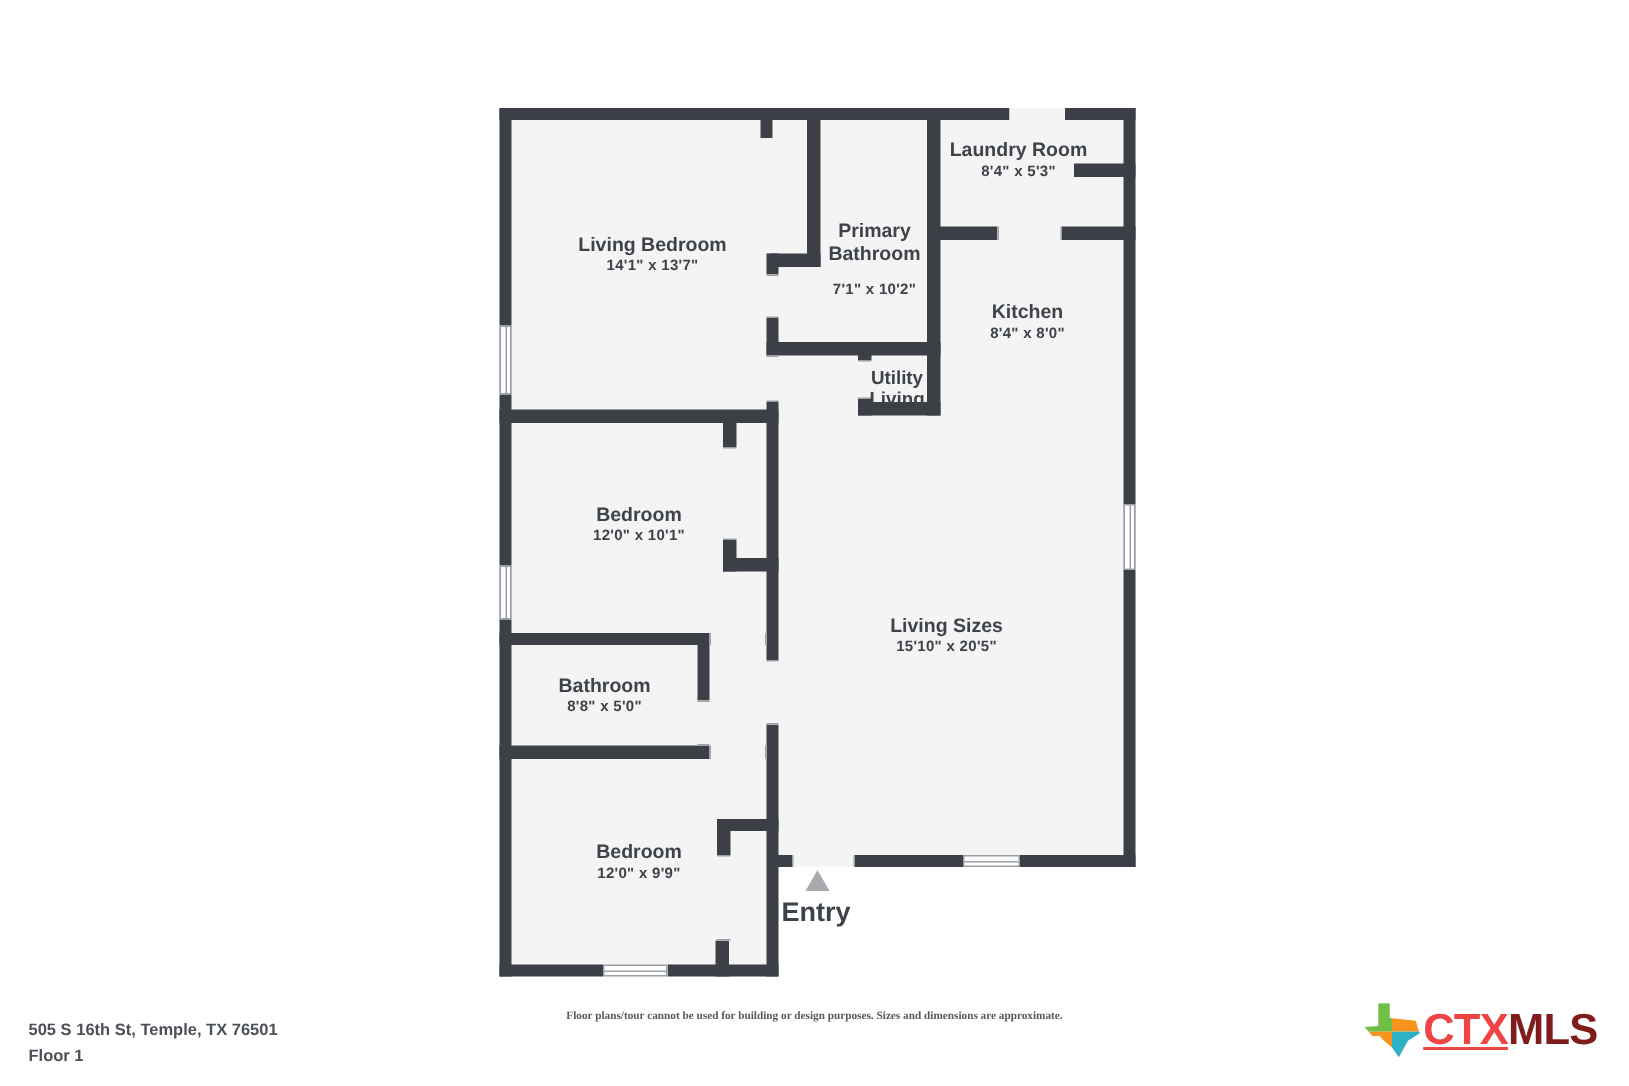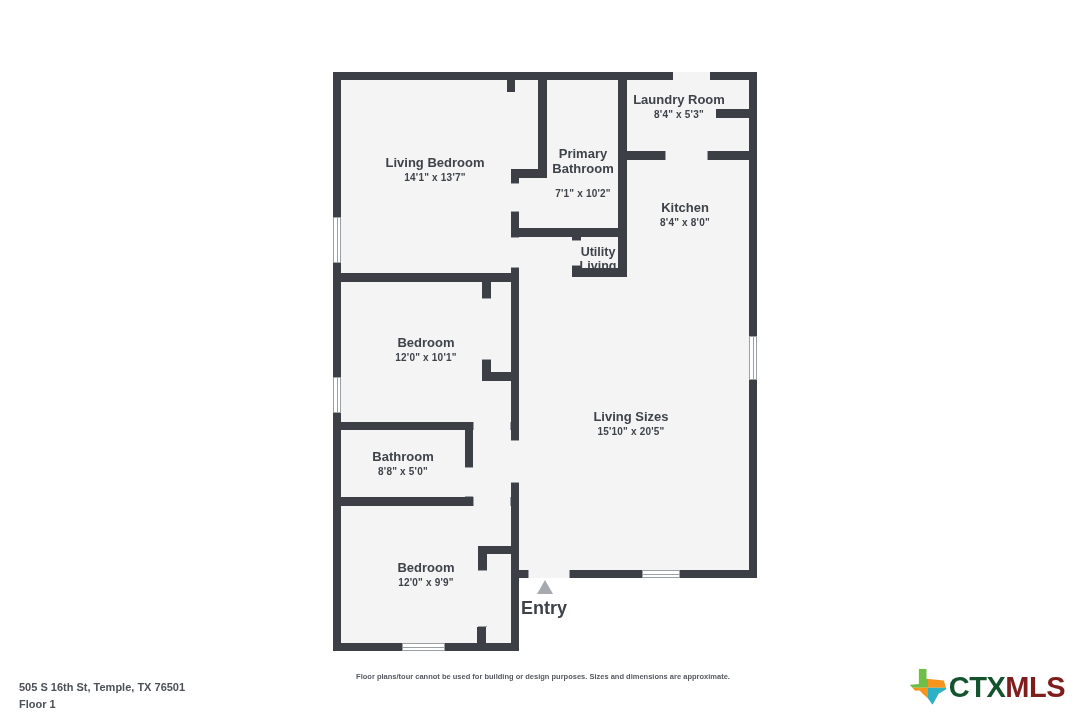--- a/index.html
+++ b/index.html
@@ -22,24 +22,24 @@
   .gap{position:absolute;background:var(--floor);z-index:2;}
   .room{position:absolute;transform:translateX(-50%);text-align:center;color:var(--ink);z-index:3;}
   .room .nm{font-size:13px;font-weight:700;line-height:1.12;white-space:nowrap;}
   .room .nm.wrap{white-space:normal;margin:12px auto;}
   .room .dm{font-size:10px;font-weight:700;margin-top:1px;white-space:nowrap;letter-spacing:.2px;}
   .entry-tri{position:absolute;width:0;height:0;z-index:3;
     border-left:8px solid transparent;border-right:8px solid transparent;
     border-bottom:14px solid #a6aaae;}
   .entry-lbl{position:absolute;transform:translateX(-50%);font-size:18px;font-weight:700;color:var(--ink);z-index:3;}
   .addr{position:absolute;left:19px;font-size:11px;font-weight:700;color:#4c5057;z-index:3;}
-  .disc{position:absolute;left:50%;transform:translateX(-50%);top:672px;font-size:7.5px;font-weight:700;color:#55595f;z-index:3;white-space:nowrap;}
+  .disc{position:absolute;left:50%;transform:translateX(-50%);top:672px;font-size:7.5px;font-weight:700;color:#55595f;z-index:3;white-space:nowrap;font-family:Liberation Serif, serif;}
   .logo{position:absolute;right:21px;top:668px;display:flex;align-items:center;z-index:3;}
   .logo .txt{font-size:29px;font-weight:700;letter-spacing:-.5px;line-height:1;margin-left:2px;}
-  .logo .ctx{color:#14532d;}
+  .logo .ctx{color:#ef4444;text-decoration:underline;}
   .logo .mls{color:#7f1d1d;}
 </style>
 </head>
 <body>
 
 <div id="stage">
 
   <div class="floor" style="left:333px;top:72px;width:424px;height:506px"></div>
   <div class="floor" style="left:333px;top:578px;width:186px;height:73px"></div>
 

